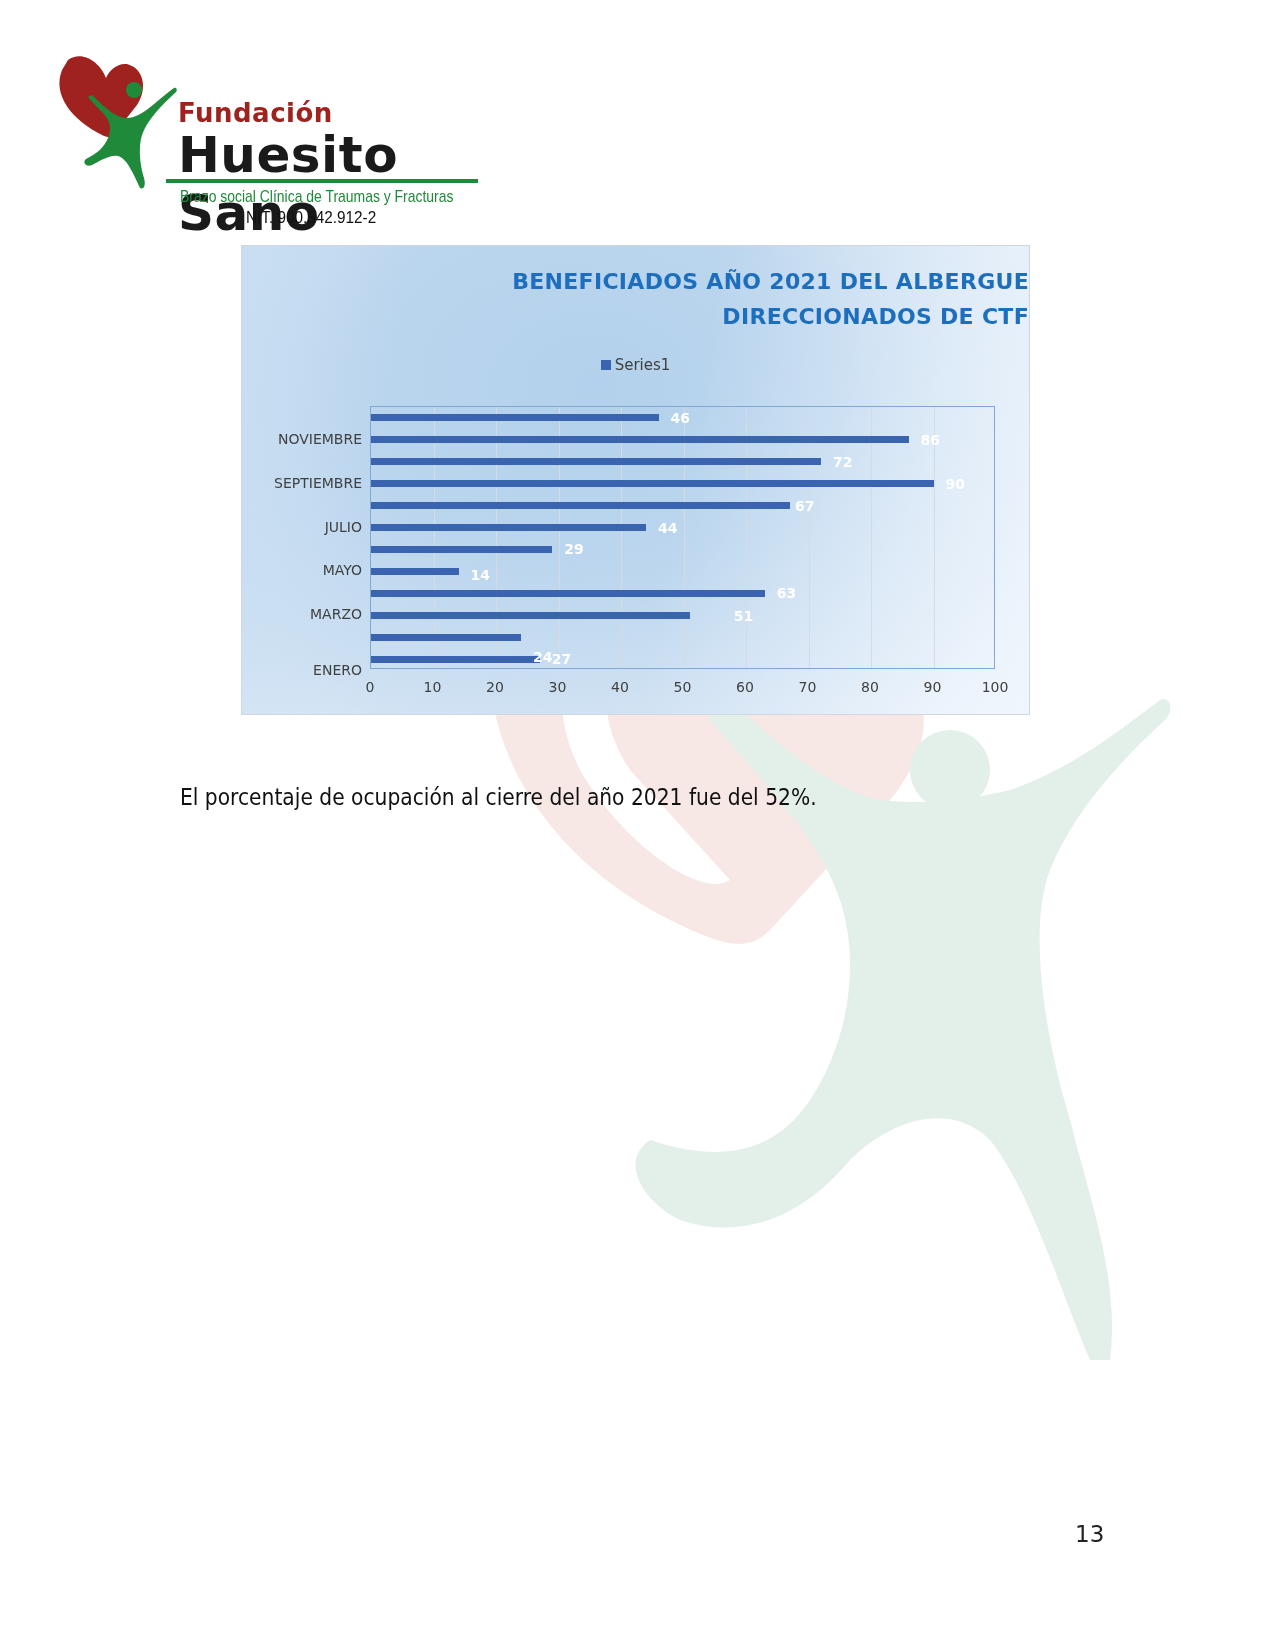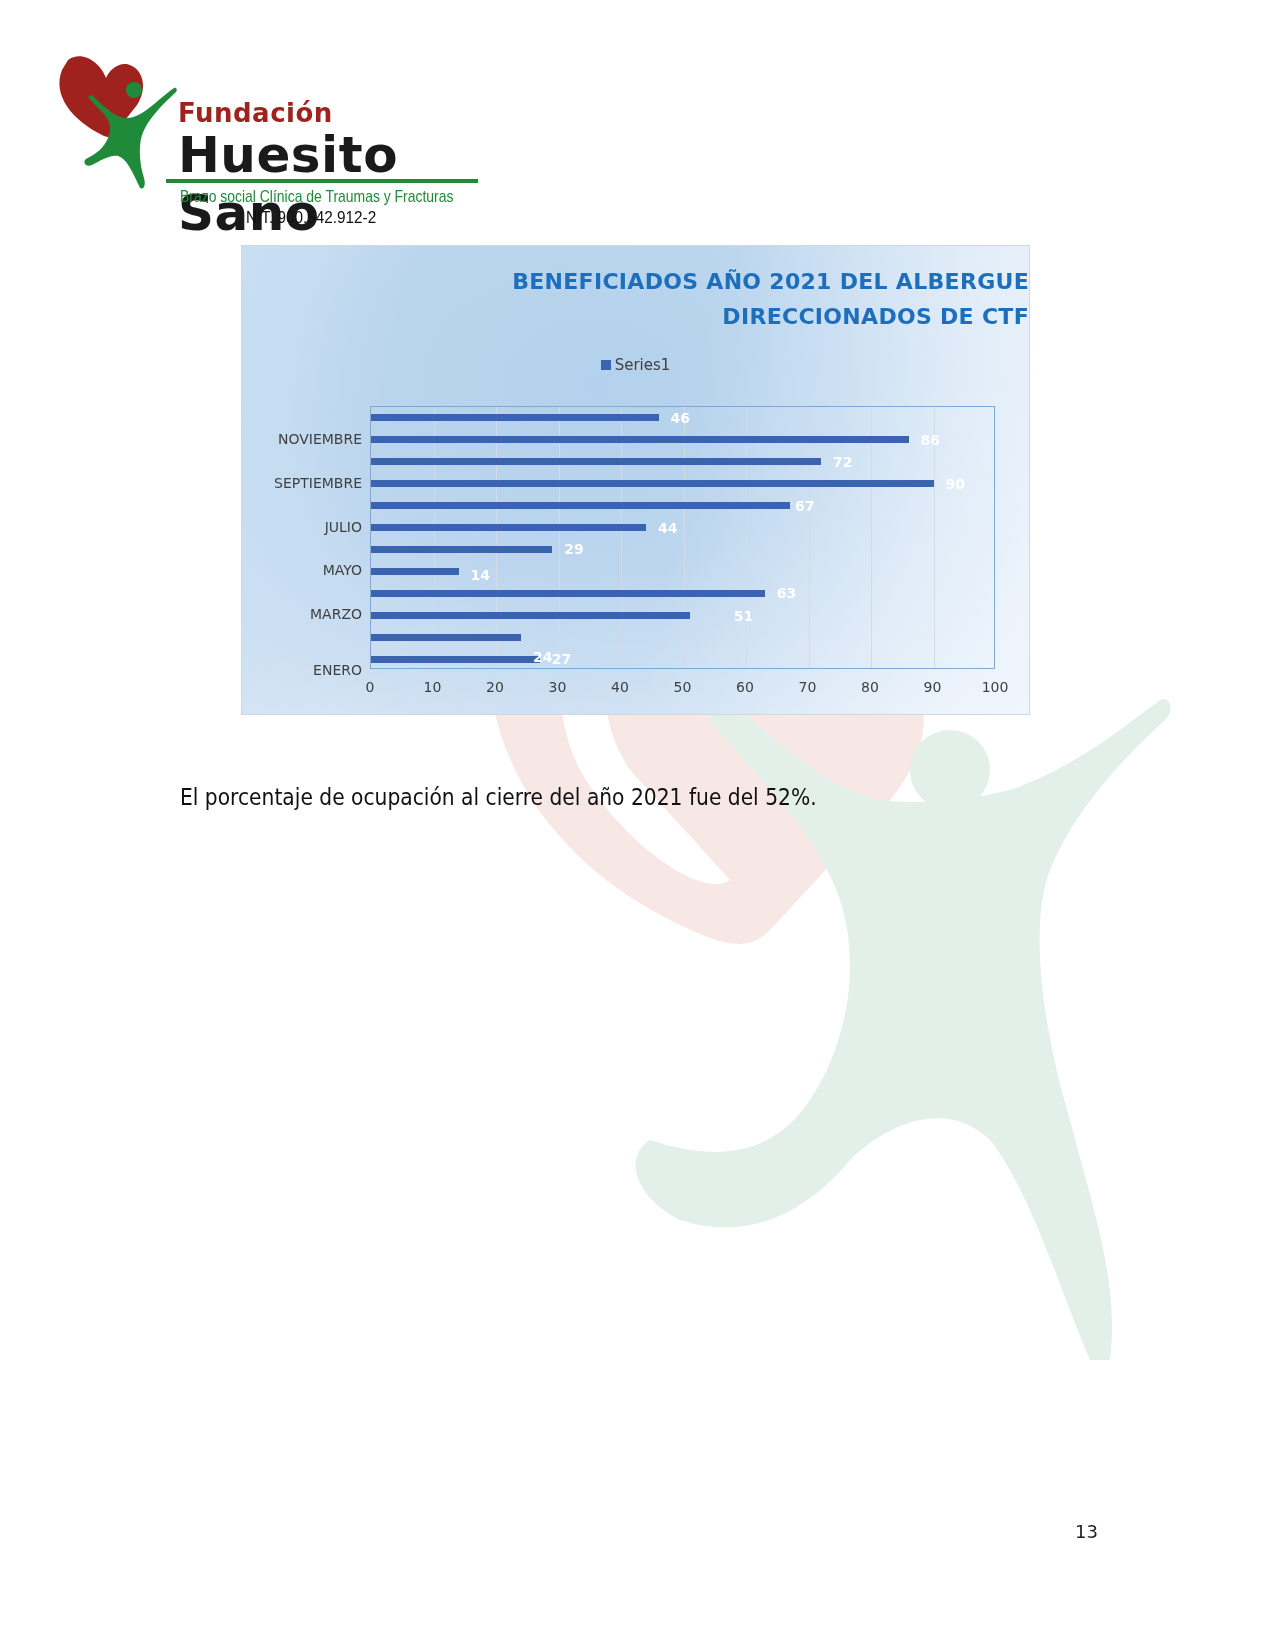--- a/index.html
+++ b/index.html
@@ -20,21 +20,21 @@
   .legend { position:absolute; left:0; right:0; top:110px; text-align:center; font-family:"DejaVu Sans", sans-serif; font-size:15px; color:#404040; }
   .legend .swatch { display:inline-block; width:10px; height:10px; background:#3a63b0; margin-right:4px; vertical-align:0px; }
   .plot { position:absolute; left:128px; top:160px; width:625px; height:263px; border:1px solid #7ea8d6; box-sizing:border-box; }
   .gridline { position:absolute; top:0; bottom:0; width:1px; background:#d5dbe3; }
   .bar { position:absolute; left:0; height:7px; background:#3a63b0; }
   .bar-label { position:absolute; font-family:"DejaVu Sans", sans-serif; font-weight:bold; font-size:14px; color:#ffffff; line-height:14px; }
   .cat-label { position:absolute; right:667px; font-family:"DejaVu Sans", sans-serif; font-size:14px; color:#404040; white-space:nowrap; line-height:14px; }
   .tick-label { position:absolute; top:433px; font-family:"DejaVu Sans", sans-serif; font-size:14px; color:#404040; transform:translateX(-50%); }
 
   .paragraph { position:absolute; left:180px; top:784px; font-family:"DejaVu Sans", sans-serif; font-size:22.5px; color:#111; transform:scaleX(0.9); transform-origin:left top; white-space:nowrap; }
-  .page-number { position:absolute; left:1075px; top:1521px; font-family:"DejaVu Sans", sans-serif; font-size:18px; color:#222; }
+  .page-number { position:absolute; left:1075px; top:1521px; font-family:"DejaVu Sans", sans-serif; font-size:23px; color:#222; }
 </style>
 </head>
 <body>
 
 <svg class="watermark" viewBox="0 0 720 760">
   <path d="M20,40 C10,150 80,260 200,320 C260,350 280,350 300,330 L420,200 C470,140 460,80 420,60 C380,40 340,70 320,100 C300,60 250,20 190,30 C130,40 120,110 160,170 L260,280 C230,300 150,240 110,170 C80,110 90,60 120,30 Z" fill="#f6e6e2" opacity="0.9"></path>
   <circle cx="480" cy="170" r="40" fill="#e3efe9"></circle>
   <path d="M240,80 C300,140 360,190 410,200 C450,205 500,200 540,190 C600,170 650,130 690,100 C700,95 705,110 695,120 C640,170 600,220 580,270 C560,320 570,420 600,520 C620,600 650,680 640,760 L620,760 C590,690 560,590 520,540 C480,500 420,520 380,560 C330,620 270,640 210,620 C170,600 150,560 180,540 C240,560 300,560 340,500 C380,440 390,360 370,300 C350,240 300,190 240,120 Z" fill="#e3efe9"></path>
 </svg>
 

